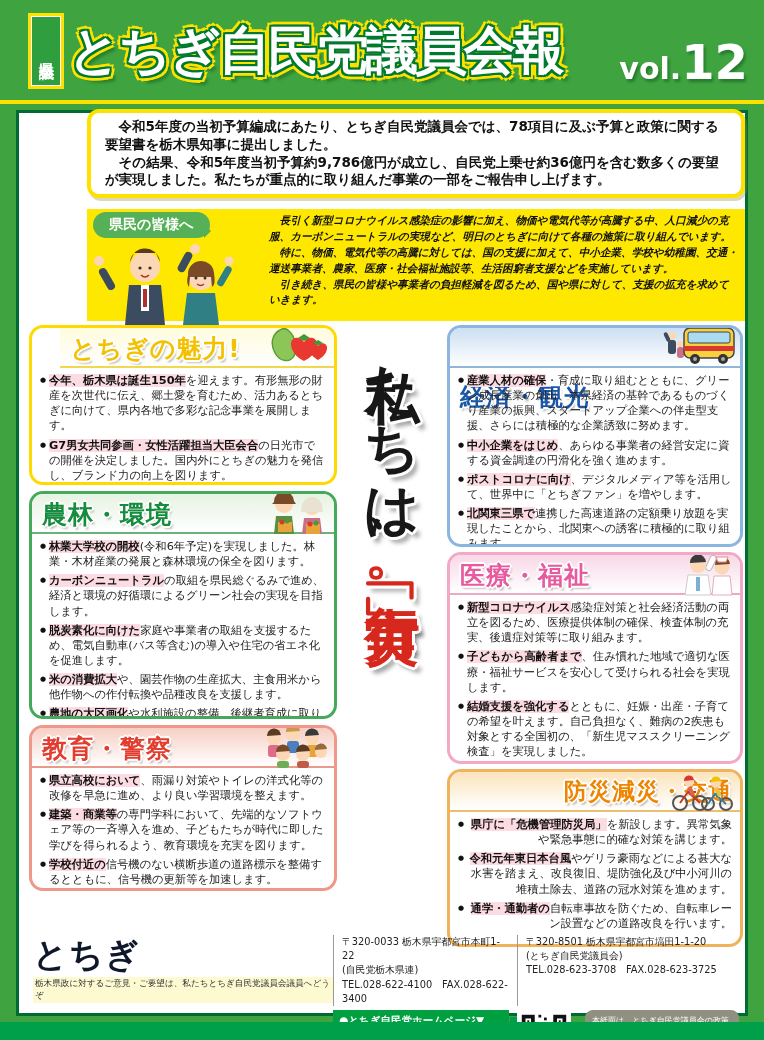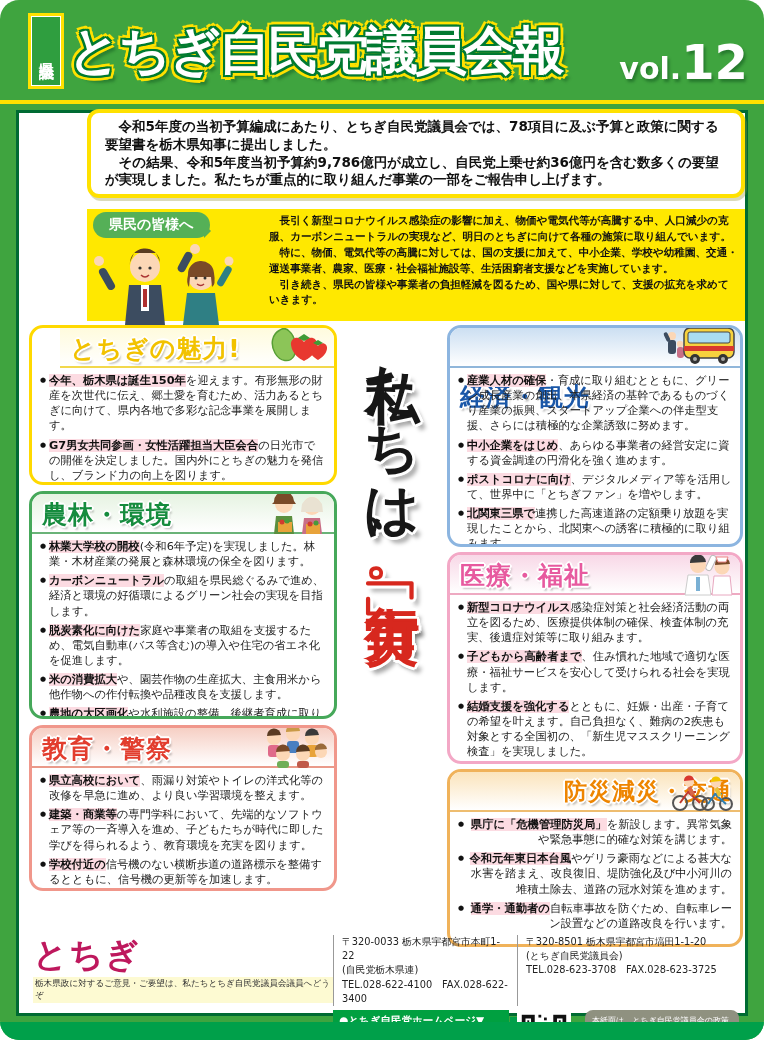--- a/index.html
+++ b/index.html
@@ -1,17 +1,17 @@
 <!DOCTYPE html>
 <html><head>
 <meta charset="utf-8">
 <style>
   * { margin:0; padding:0; box-sizing:border-box; }
   html,body { font-family:"DejaVu Sans","Liberation Sans",sans-serif; }
-  .page { position:relative; width:764px; height:1040px; background:#3fa43f; overflow:hidden;border-radius:19px; }
+  .page { position:relative; width:764px; height:1040px; background:#3fa43f; overflow:hidden; }
 
   
   .header { position:absolute; left:0; top:0; width:764px; height:100px; }
   .badge { position:absolute; left:28px; top:13px; width:36px; height:76px;
     background:#2f9e3f; border:3px solid #ffe100; outline:2px solid #3fa43f;
     box-shadow:inset 0 0 0 1px #fff; display:flex; align-items:center; justify-content:center; }
   .badge span { writing-mode:vertical-rl; text-orientation:upright; color:#fff; font-weight:bold;
     font-size:15px; letter-spacing:1px; }
   .main-title { position:absolute; left:68px; top:16px; font-size:52px; font-weight:900;
     letter-spacing:-3px; color:#fff; white-space:nowrap;
@@ -37,21 +37,21 @@
   .intro p { font-size:13.5px; font-weight:bold; line-height:1.32; color:#111; }
 
   
   .notice { position:absolute; left:68px; top:96px; width:658px; height:112px; background:#ffe800; }
   .bubble { position:absolute; left:6px; top:3px; background:#55b057; color:#fff; font-weight:bold;
     font-size:14px; padding:4px 16px; border-radius:18px; }
   .bubble::after { content:""; position:absolute; right:-8px; top:12px; border:7px solid transparent;
     border-left-color:#55b057; }
   .citizens { position:absolute; left:-4px; bottom:-4px; }
   .notice-text { margin-left:182px; padding:4px 6px 0 0; }
-  .notice-text p { font-size:10.6px; font-weight:bold; line-height:1.5; color:#111; }
+  .notice-text p { font-size:10.6px; font-weight:bold; line-height:1.5; color:#111;font-style:italic; }
 
   
   .col { position:absolute; top:212px; display:flex; flex-direction:column; }
   .col-left  { left:10px;  width:308px; height:622px; gap:6px; }
   .col-right { left:428px; width:296px; height:622px; gap:5px; }
 
   .card { background:#fff; border:3px solid; border-radius:14px; overflow:hidden; }
   .card-head { position:relative; height:40px; padding:4px 8px 0 10px; border-bottom:2px solid; }
   .card-title { font-size:25px; font-weight:900; letter-spacing:1px; white-space:nowrap;
     text-shadow:-2px 0 #fff,2px 0 #fff,0 -2px #fff,0 2px #fff,-1px -1px #fff,1px -1px #fff,
@@ -90,21 +90,21 @@
   .slogan-black { color:#171717;
     text-shadow:-3px 0 #fff,3px 0 #fff,0 -3px #fff,0 3px #fff,-2px -2px #fff,2px -2px #fff,
       -2px 2px #fff,2px 2px #fff,5px 6px 4px rgba(0,0,0,.35); }
   .slogan-red { color:#d7281e;
     text-shadow:-3px 0 #fff,3px 0 #fff,0 -3px #fff,0 3px #fff,-2px -2px #fff,2px -2px #fff,
       -2px 2px #fff,2px 2px #fff,5px 6px 4px rgba(0,0,0,.35); }
 
   
   .footer { position:absolute; left:14px; top:822px; width:706px; display:flex; }
   .brand { width:300px; }
-  .brand-line { font-size:34px; font-weight:900; color:#be185d; letter-spacing:1px; line-height:1.12; }
+  .brand-line { font-size:34px; font-weight:900; color:#0f172a; letter-spacing:1px; line-height:1.12; }
   .brand-note { display:inline-block; margin-top:4px; background:#fdfad2; color:#333;
     font-size:8.6px; padding:1px 2px; }
   .footer-right { flex:1; display:grid; grid-template-columns:176px 60px 1fr;
     grid-template-areas:"a1 a2 a2" "hp qr gr"; column-gap:8px; row-gap:4px; }
   .addr { font-size:9.8px; line-height:1.45; color:#222; padding-left:8px; border-left:1px solid #999; }
   .addr-1 { grid-area:a1; }
   .addr-2 { grid-area:a2; }
   .homepage { grid-area:hp; background:#00a040; padding:4px 6px; color:#fff; }
   .hp-label { font-size:10.5px; font-weight:bold; white-space:nowrap; }
   .hp-row { display:flex; align-items:center; gap:3px; margin-top:3px; }

